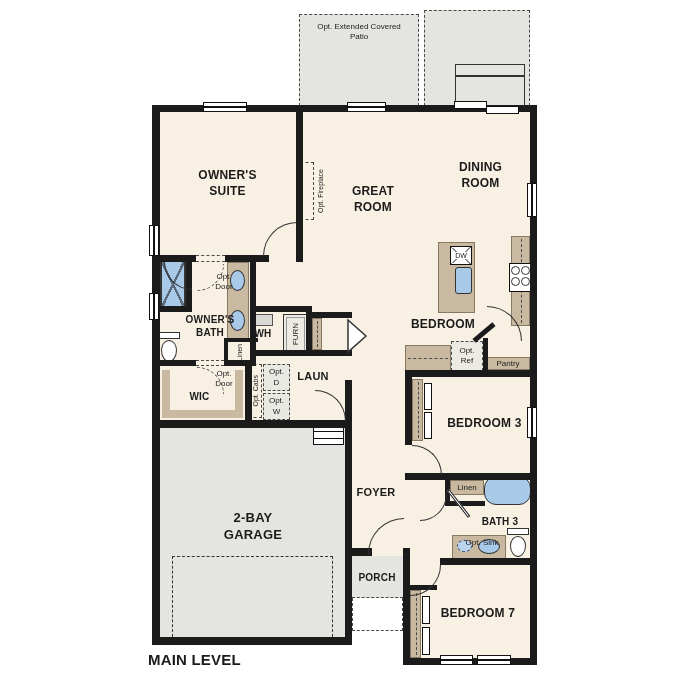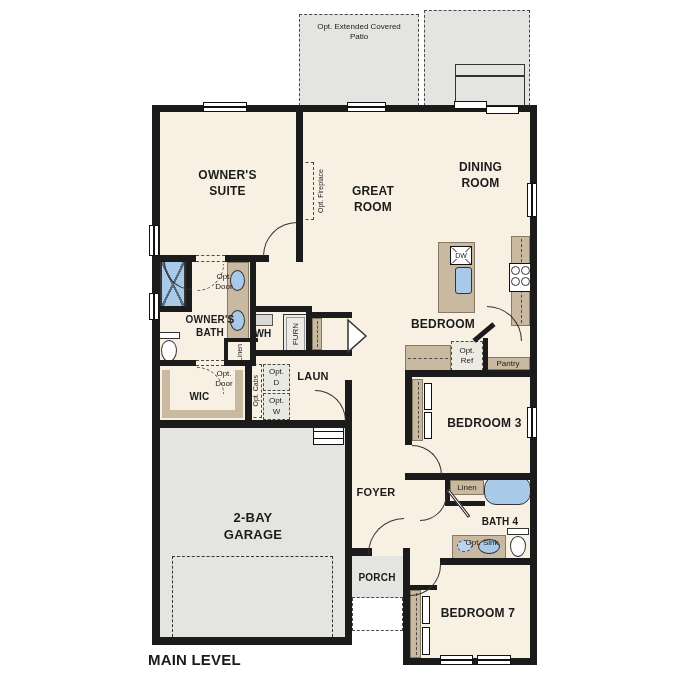--- a/index.html
+++ b/index.html
@@ -211,21 +211,21 @@
 ROOM</div>
   <div class="lbl f12 abs" style="left:438px;top:160px;width:85px;">DINING
 ROOM</div>
   <div class="lbl f12 abs" style="left:408px;top:317px;width:70px;">BEDROOM</div>
   <div class="lbl f10 abs" style="left:170px;top:313px;width:80px;">OWNER'S
 BATH</div>
   <div class="lbl f8b abs" style="left:172px;top:390px;width:55px;">WIC</div>
   <div class="lbl f11 abs" style="left:292px;top:369px;width:42px;">LAUN</div>
   <div class="lbl f11 abs" style="left:350px;top:485px;width:52px;">FOYER</div>
   <div class="lbl f12 abs" style="left:432px;top:416px;width:105px;">BEDROOM 3</div>
-  <div class="lbl f10 abs" style="left:472px;top:515px;width:56px;">BATH 4</div>
+  <div class="lbl f10 abs" style="left:472px;top:515px;width:56px;">BATH 3</div>
   <div class="lbl f12 abs" style="left:420px;top:606px;width:116px;">BEDROOM 7</div>
   <div class="lbl f10 abs" style="left:351px;top:571px;width:52px;">PORCH</div>
   <div class="lbl f13 abs" style="left:205px;top:510px;width:96px;">2-BAY
 GARAGE</div>
   <div class="lbl f13 abs" style="left:148px;top:650px;width:130px;text-align:left;font-size:15px;">MAIN LEVEL</div>
 
   <div class="lbl f8 abs" style="left:206px;top:272px;width:36px;">Opt.
 Door</div>
   <div class="lbl f8 abs" style="left:206px;top:369px;width:36px;">Opt.
 Door</div>

